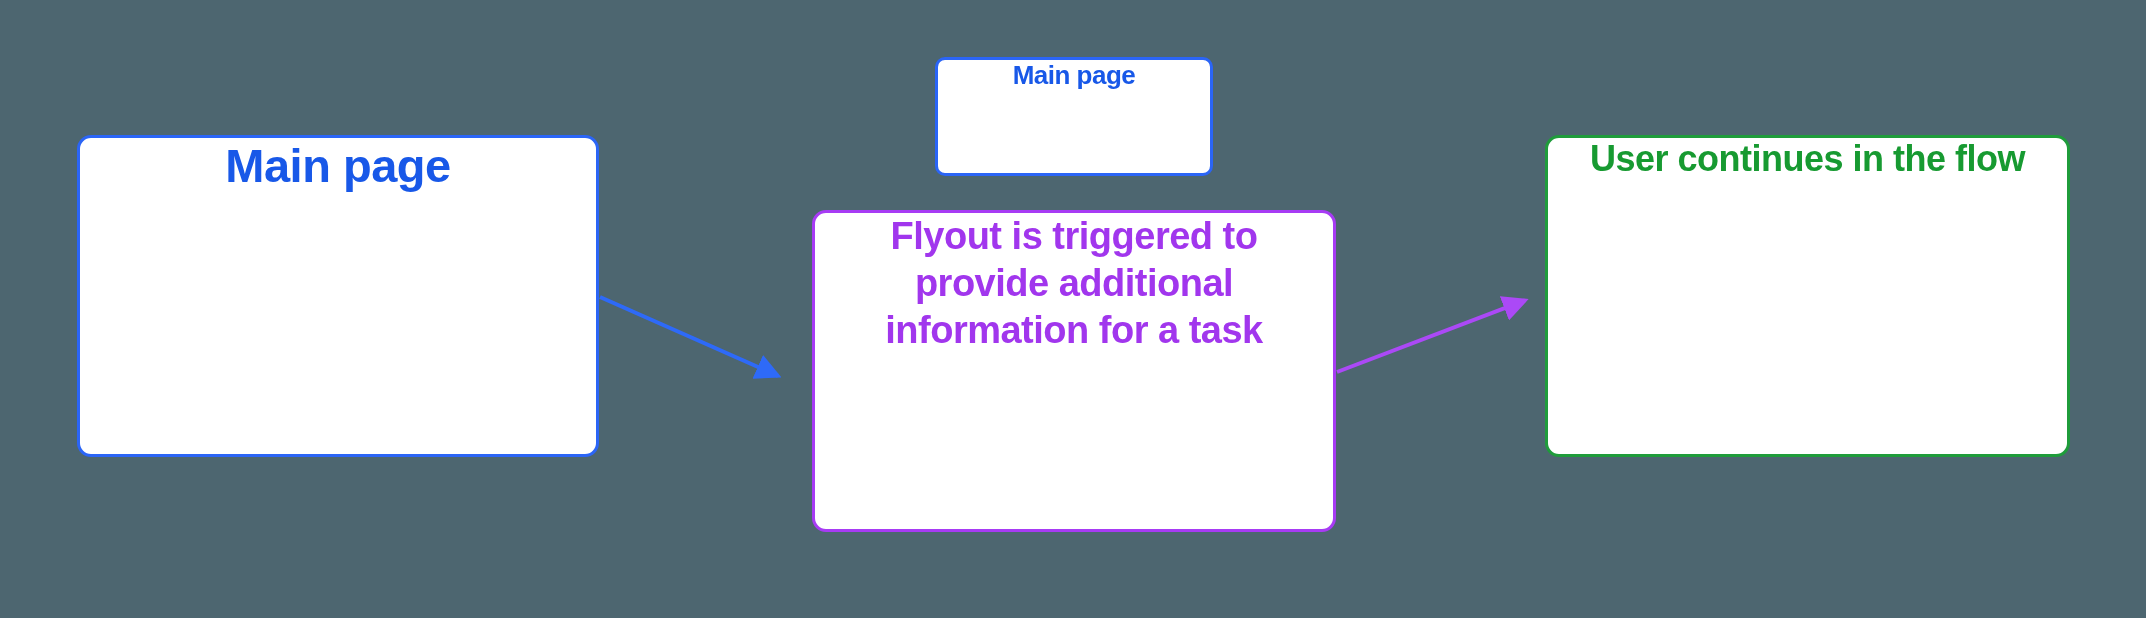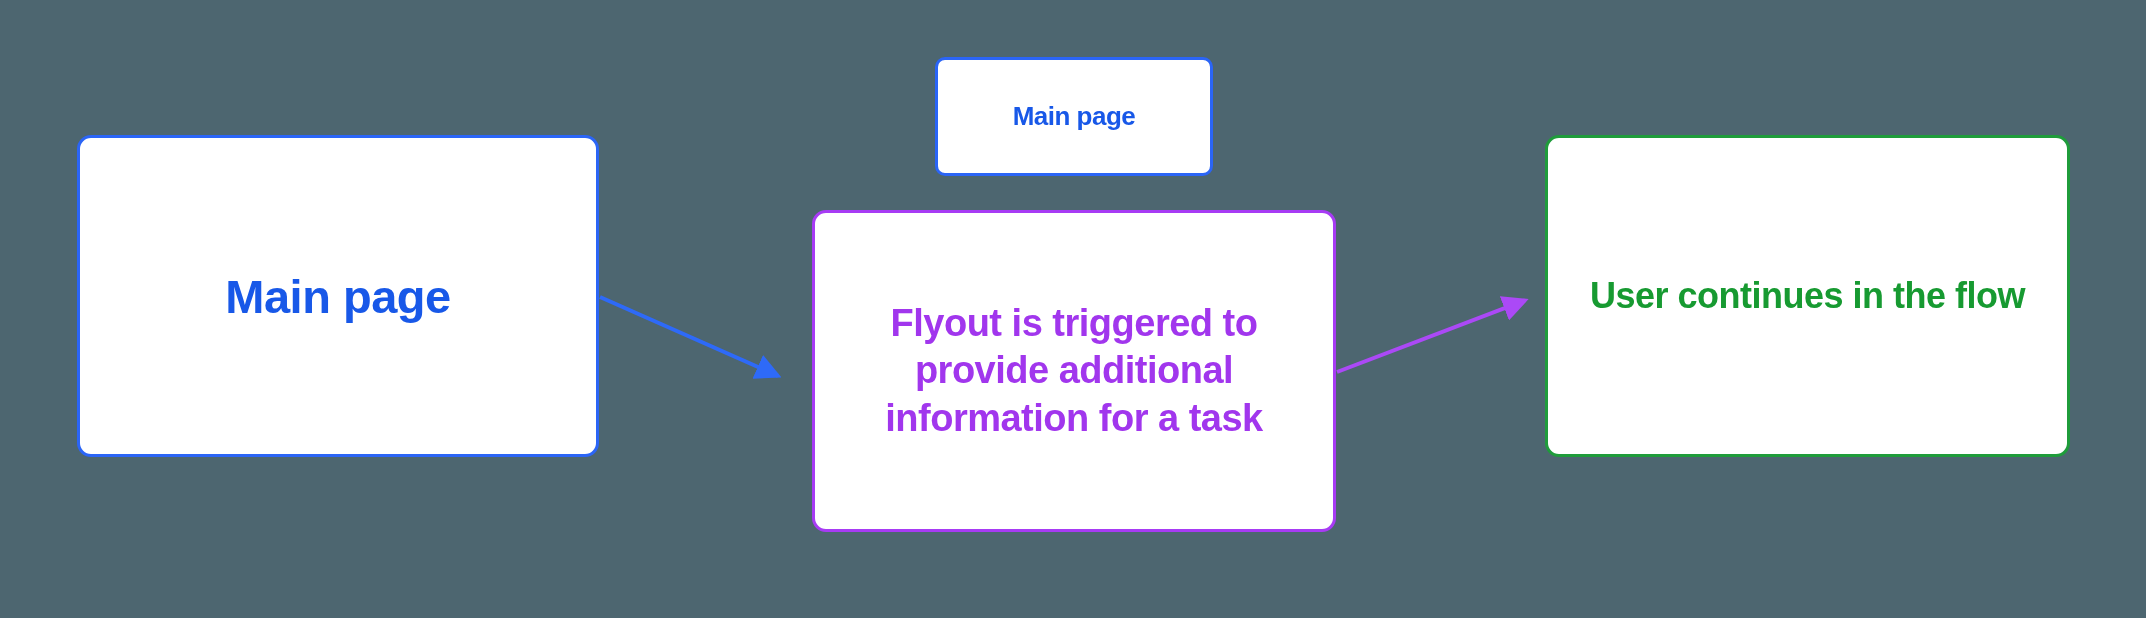--- a/index.html
+++ b/index.html
@@ -11,21 +11,21 @@
   }
   .stage { position: relative; width: 2146px; height: 618px; }
 
   .connectors { position: absolute; left: 0; top: 0; width: 2146px; height: 618px; }
 
   .node {
     position: absolute;
     background: #ffffff;
     box-sizing: border-box;
     display: flex;
-    align-items: center;
+    align-items: flex-start;
     justify-content: center;
     text-align: center;
     font-weight: 700;
   }
   .node .label { letter-spacing: -0.5px; }
 
   #node-main {
     left: 77px; top: 135px; width: 522px; height: 322px;
     border: 3px solid #2B65F6; border-radius: 14px;
     color: #1858E8; font-size: 47px;

